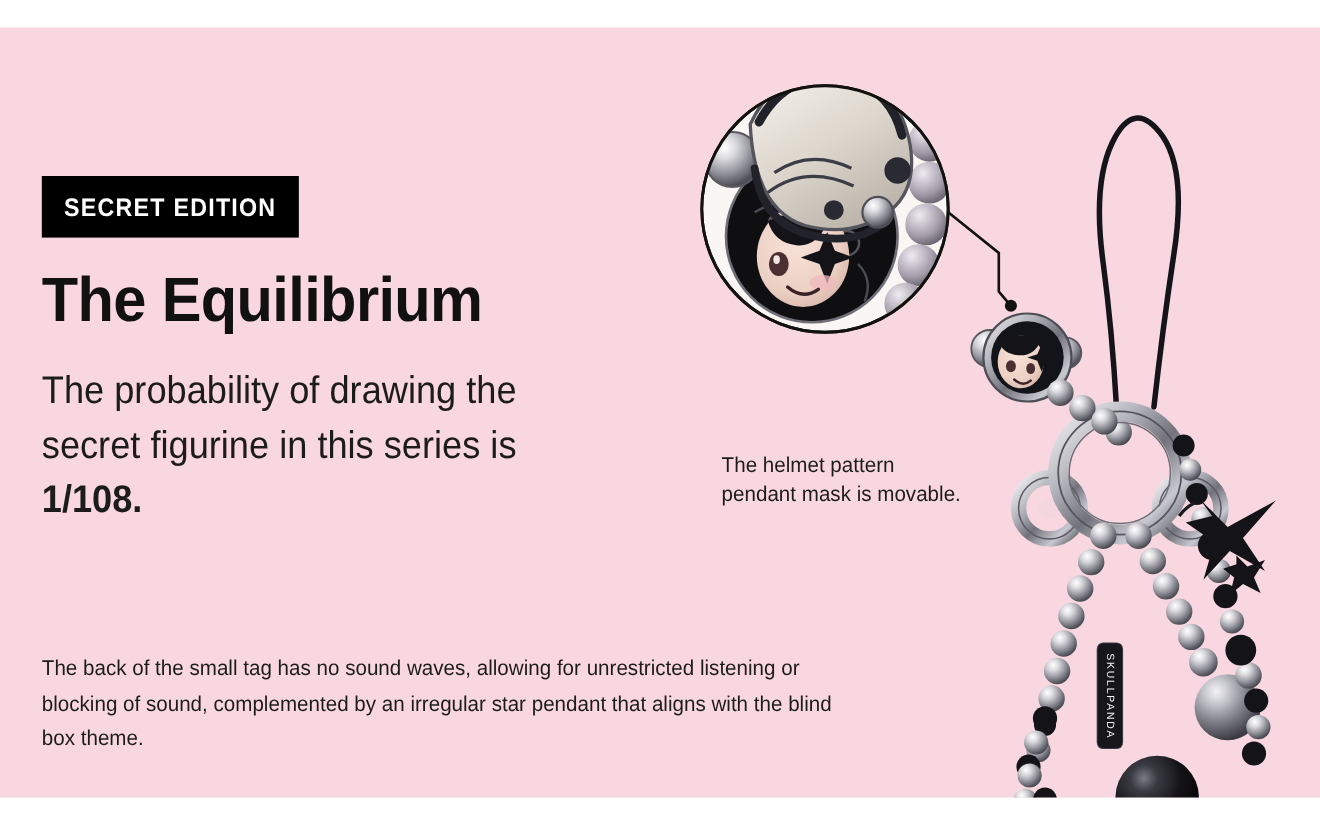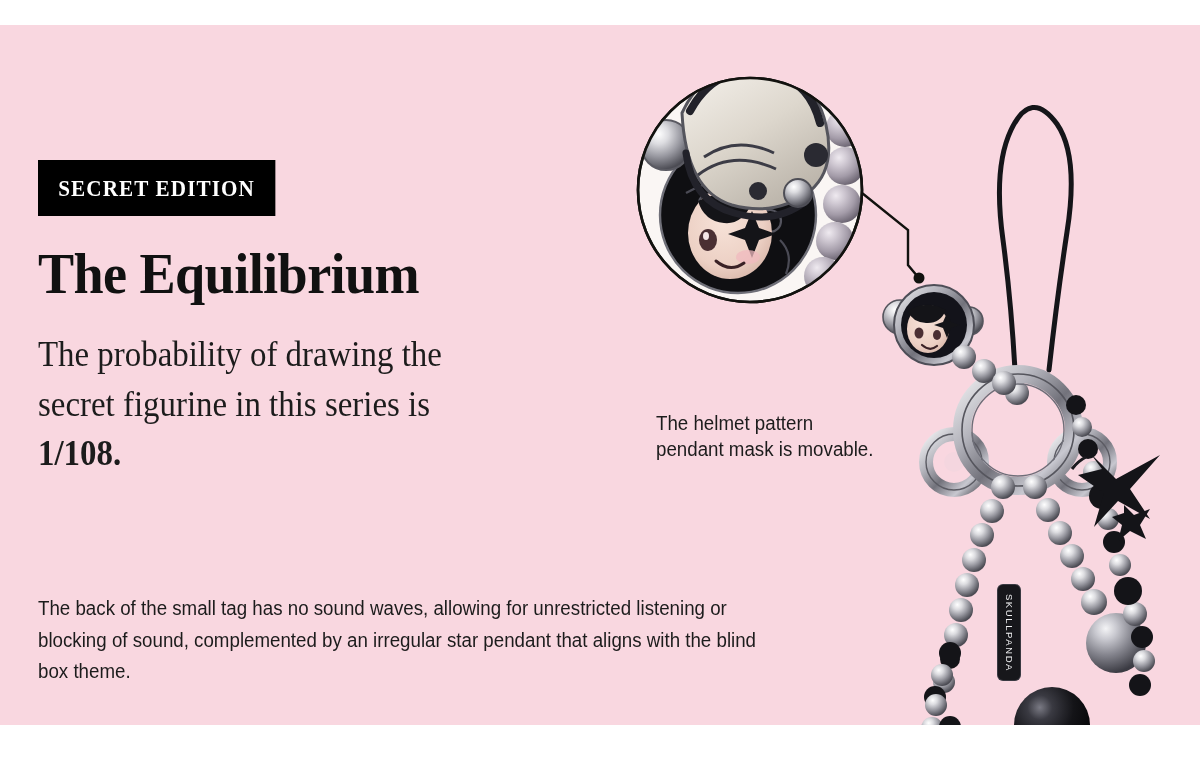--- a/index.html
+++ b/index.html
@@ -27,21 +27,20 @@
     height: 700px;
     background: #f9d7e0;
   }
 
   
   .text-col {
     position: absolute;
     left: 38px;
     top: 160px;
     width: 620px;
-    font-family: Liberation Serif, serif;
   }
   .badge {
     display: inline-block;
     background: #000000;
     color: #ffffff;
     font-size: 23px;
     font-weight: bold;
     letter-spacing: 1.2px;
     padding: 17px 22px 16px 22px;
     line-height: 1;

